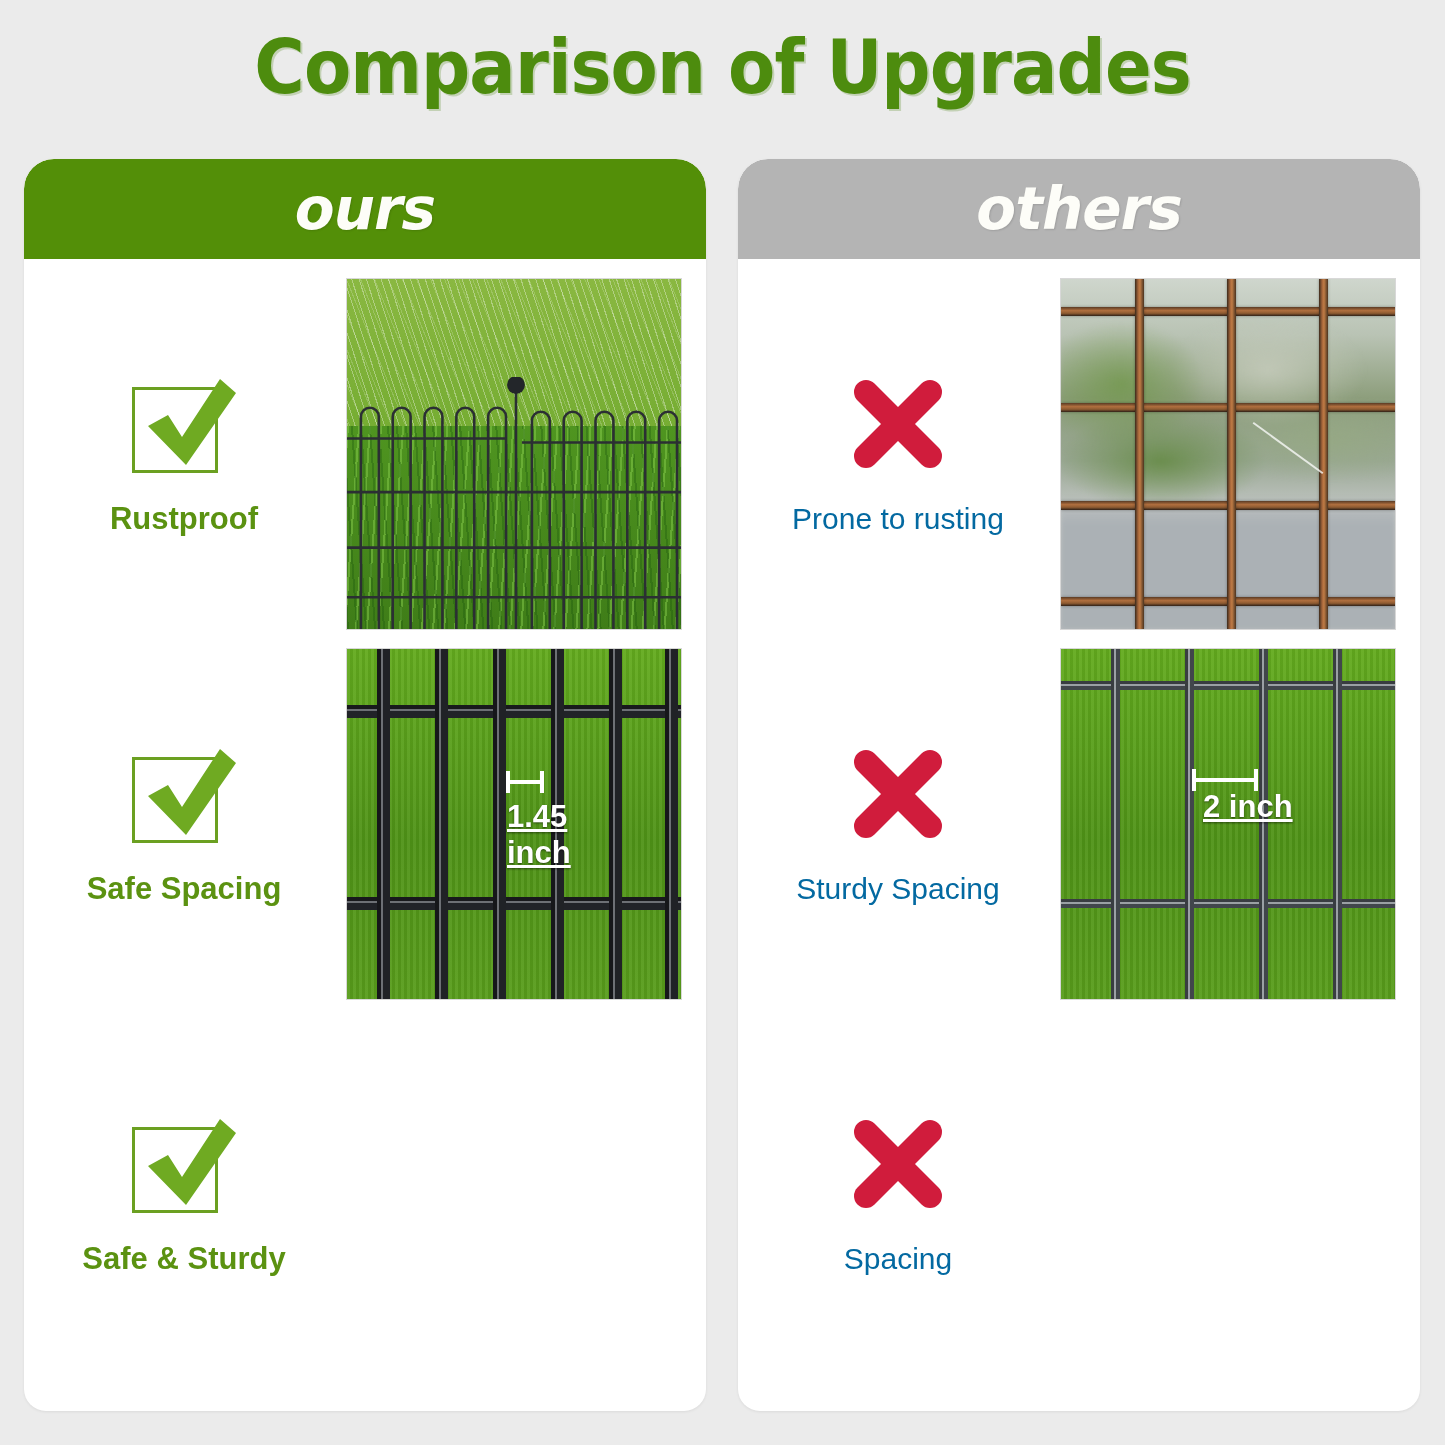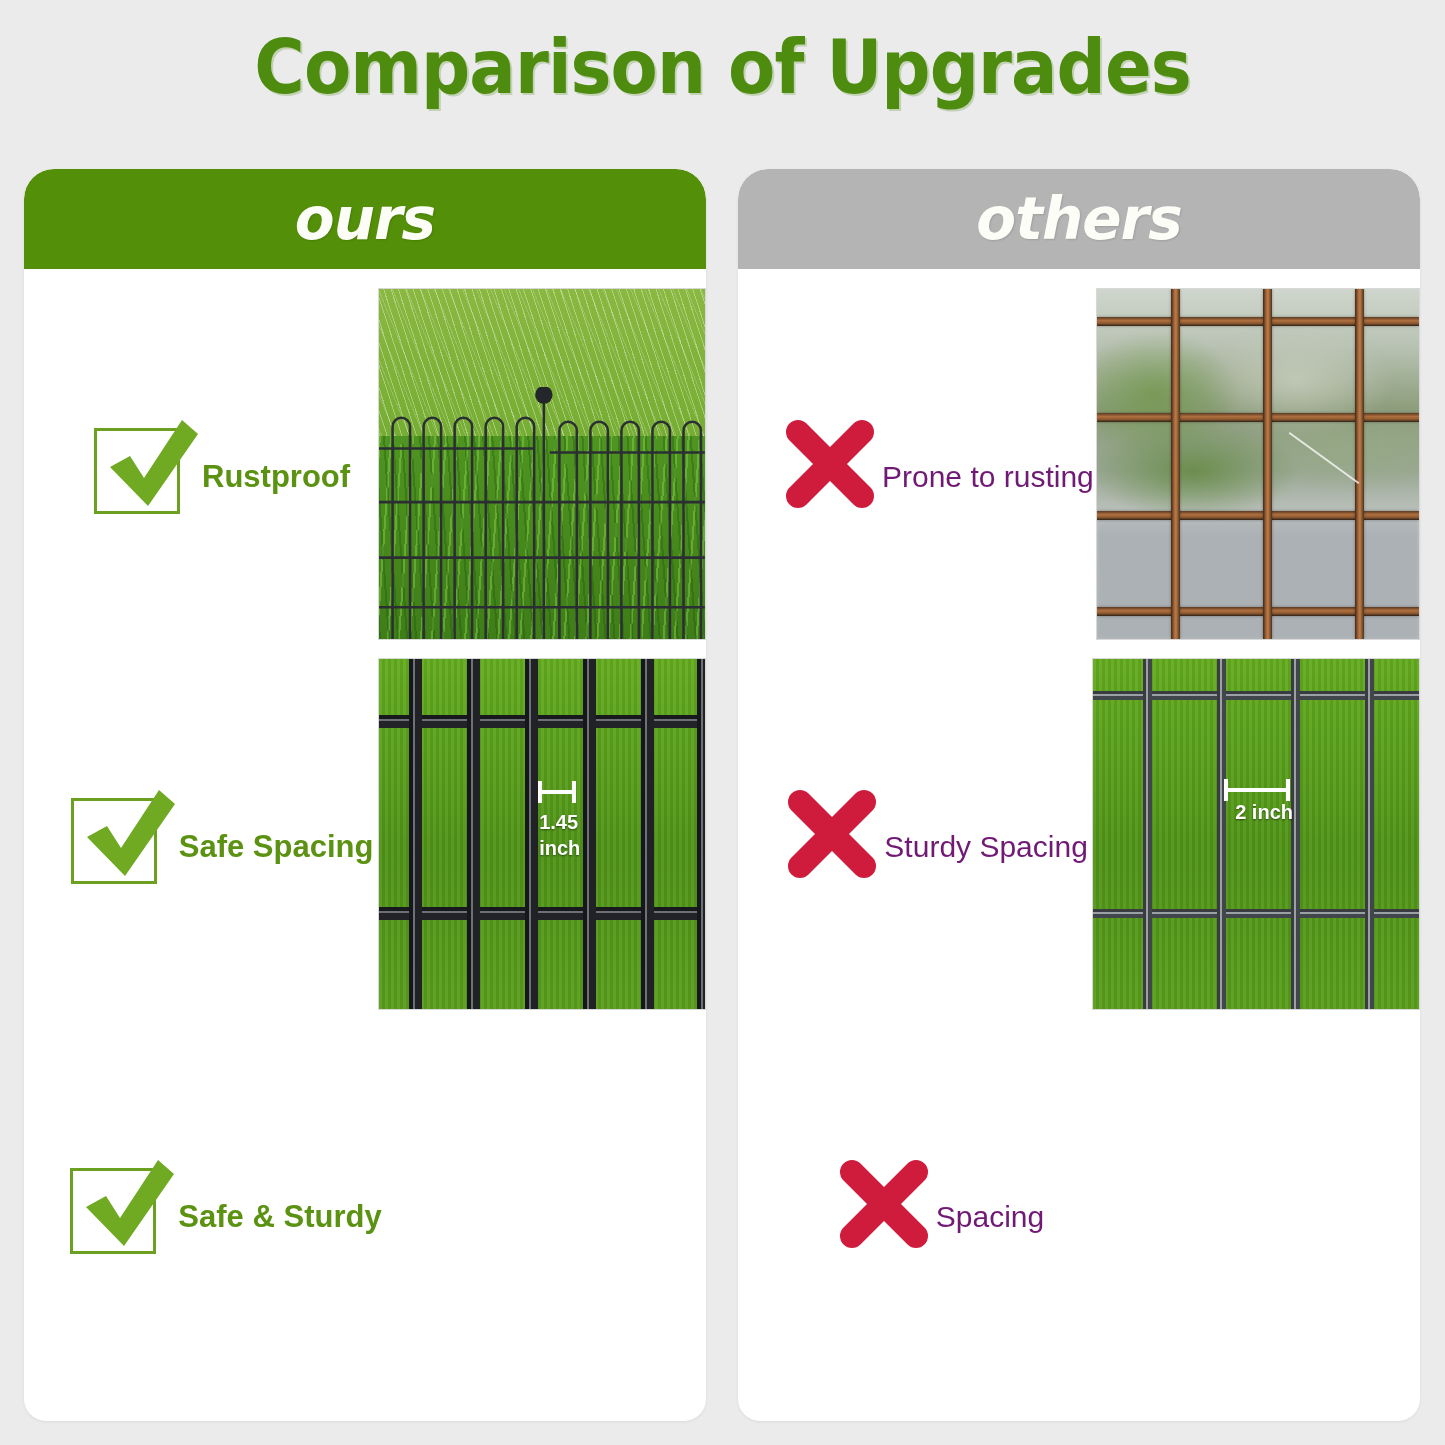--- a/index.html
+++ b/index.html
@@ -20,21 +20,21 @@
     letter-spacing:-1px;
     color:#4d8c0e;
     text-shadow:2px 2px 0 rgba(120,160,80,.35);
     transform:scaleX(.93);
   }
   
   .cards{
     position:absolute;left:0;top:155px;width:1445px;height:1255px;
   }
   .card{
-    position:absolute;top:14px;width:682px;height:1252px;
+    position:absolute;top:4px;width:682px;height:1252px;
     background:#fff;
     border-radius:30px 30px 22px 22px;
     box-shadow:0 1px 3px rgba(0,0,0,.07);
     overflow:hidden;
   }
   .card.left{left:24px;}
   .card.right{left:738px;}
   .card-header{
     height:100px;width:100%;
     display:flex;align-items:center;justify-content:center;
@@ -58,32 +58,31 @@
   .row{
     position:absolute;left:0;width:682px;height:374px;
     display:flex;align-items:center;
   }
   .row.r0{top:8px;}
   .row.r1{top:378px;}
   .row.r2{top:748px;}
 
   .feature{
     width:320px;height:374px;
-    display:flex;
+    display:flex;flex-direction:column;
     align-items:center;justify-content:center;
     box-sizing:border-box;
-    margin-left:40px;
   }
   .feature-label{
     margin-top:26px;
     font-size:31px;font-weight:bold;
     white-space:nowrap;
   }
   .card.left .feature-label{color:#5b9211;}
-  .card.right .feature-label{color:#701a75;font-weight:normal;font-size:30px;text-align:center;}
+  .card.right .feature-label{color:#0369a1;font-weight:normal;font-size:30px;text-align:center;}
 
   
   .check-icon{position:relative;width:112px;height:104px;}
   .check-icon .box{
     position:absolute;left:4px;top:16px;width:86px;height:86px;
     border:3px solid #6ba021;box-sizing:border-box;
   }
   .check-icon svg{position:absolute;left:0;top:0;}
 
   
@@ -170,23 +169,24 @@
     height:9px;
     background:linear-gradient(#393d41 0 3px,#9aa0a4 3px 5px,#41464b 5px 9px);
   }
   
   .caliper{position:absolute;}
   .caliper .cal-line{position:absolute;left:0;top:9px;height:4px;background:#fff;width:100%;}
   .caliper .cal-end{position:absolute;top:0;width:4px;height:22px;background:#fff;}
   .caliper .cal-end.l{left:0;}
   .caliper .cal-end.r{right:0;}
   .meas-text{
-    position:absolute;color:#fff;font-weight:bold;font-size:20px;
-    line-height:26px;text-shadow:0 1px 2px rgba(0,0,0,.5);
+    position:absolute;color:#fff;font-weight:bold;font-size:31px;
+    line-height:36px;text-shadow:0 1px 2px rgba(0,0,0,.5);
     white-space:pre-line;
+    text-decoration:underline;
   }
 
   
   .ph-soil{background:#ffffff;}
   .ph-soil .sky{position:absolute;left:0;top:0;width:100%;height:14%;background:#fff;}
   .ph-soil .grass{
     position:absolute;left:0;width:100%;
     background:
       repeating-linear-gradient(84deg, rgba(30,90,15,.42) 0 2px, rgba(255,255,255,0) 2px 7px),
       repeating-linear-gradient(96deg, rgba(150,220,80,.5) 0 2px, rgba(255,255,255,0) 2px 9px),

